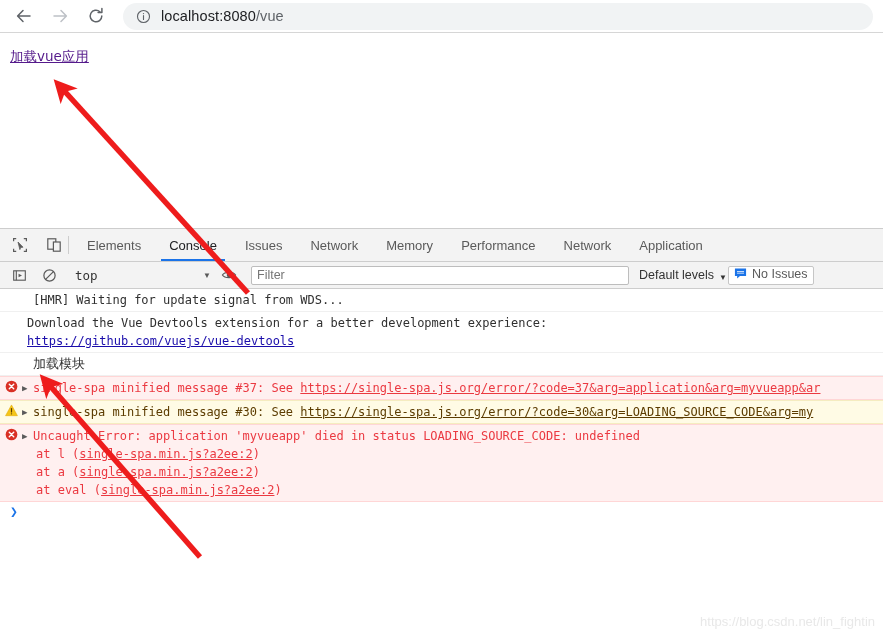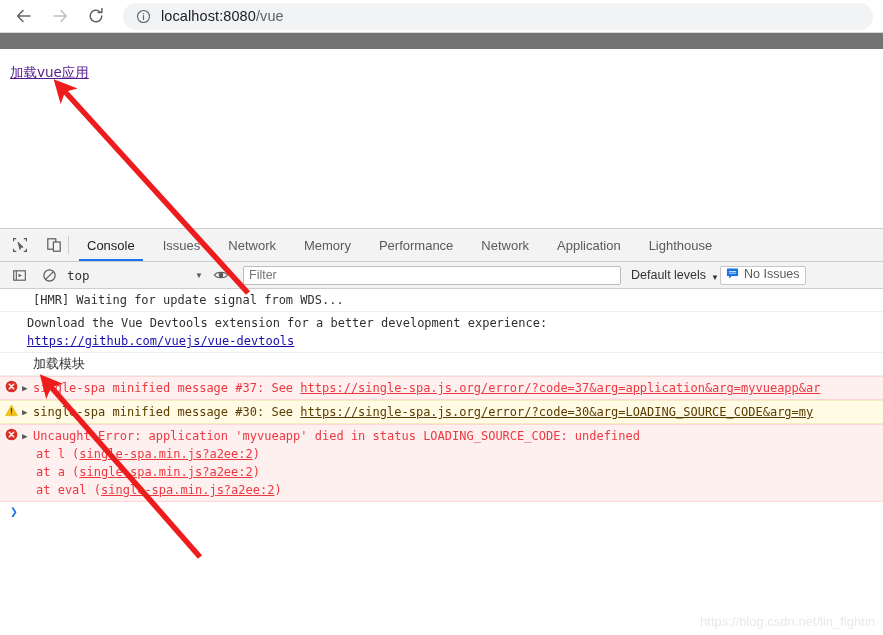--- a/index.html
+++ b/index.html
@@ -6,21 +6,21 @@
   html, body {
     margin: 0; padding: 0;
     width: 883px; height: 635px;
     overflow: hidden;
     background: #ffffff;
     font-family: "Liberation Sans", sans-serif;
   }
   #screen {
     position: relative;
     width: 883px; height: 635px;
-    background: #737373;
+    background: #8b5cf6;
     overflow: hidden;
     text-decoration: underline;
   }
 
   
   #browser-chrome {
     position: absolute; left: 0; top: 0;
     width: 883px; height: 33px;
     background: #ffffff;
     border-bottom: 1px solid #d6d6d6;
@@ -55,21 +55,21 @@
     margin-left: 10px;
     font-size: 14.5px;
     color: #202124;
     white-space: nowrap;
     letter-spacing: 0.1px;
   }
   #url-text .dim { color: #5f6368; }
 
   
   #page-content {
-    position: absolute; left: 0; top: 49px;
+    position: absolute; left: 0; top: 33px;
     width: 883px; height: 195px;
     background: #ffffff;
   }
   #page-link {
     position: absolute; left: 10px; top: 15px;
     font-size: 13.5px;
     color: #551a8b;
     text-decoration: underline;
     cursor: pointer;
     font-family: "DejaVu Sans", "Liberation Sans", sans-serif;
@@ -132,21 +132,21 @@
     display: flex; align-items: center;
   }
   .ct-icon {
     width: 26px; height: 26px;
     display: flex; align-items: center; justify-content: center;
     color: #5a5a5a;
     flex: 0 0 auto;
   }
   #ctx-select {
     display: flex; align-items: center;
-    margin-left: 4px;
+    margin-left: 12px;
     height: 22px;
     min-width: 140px;
     padding-right: 4px;
   }
   #ctx-label {
     font-size: 12.5px;
     color: #333;
     font-family: "DejaVu Sans Mono", monospace;
   }
   #ctx-caret {
@@ -334,28 +334,28 @@
         </svg>
       </div>
       <div class="tool-icon" id="device-icon">
         <svg width="16" height="16" viewBox="0 0 16 16" fill="none" stroke="currentColor" stroke-width="1.2">
           <rect x="1.8" y="1.8" width="8" height="10.4"></rect>
           <rect x="7.4" y="5" width="6.8" height="9.2" fill="#f3f3f3"></rect>
         </svg>
       </div>
       <div class="vsep"></div>
       <div id="tabs">
+        <div class="tab">Elements</div>
         <div class="tab active">Console</div>
         <div class="tab">Issues</div>
         <div class="tab">Network</div>
         <div class="tab">Memory</div>
         <div class="tab">Performance</div>
         <div class="tab">Network</div>
         <div class="tab">Application</div>
-        <div class="tab">Lighthouse</div>
       </div>
     </div>
 
     <div id="console-toolbar">
       <div class="ct-icon" style="margin-left:6px">
         <svg width="15" height="15" viewBox="0 0 16 16" fill="none" stroke="currentColor" stroke-width="1.2">
           <rect x="1.8" y="3" width="12.4" height="10"></rect>
           <path d="M4.6 3 V13"></path>
           <path d="M7 6.2 L10.6 8 L7 9.8 Z" fill="currentColor" stroke="none"></path>
         </svg>

